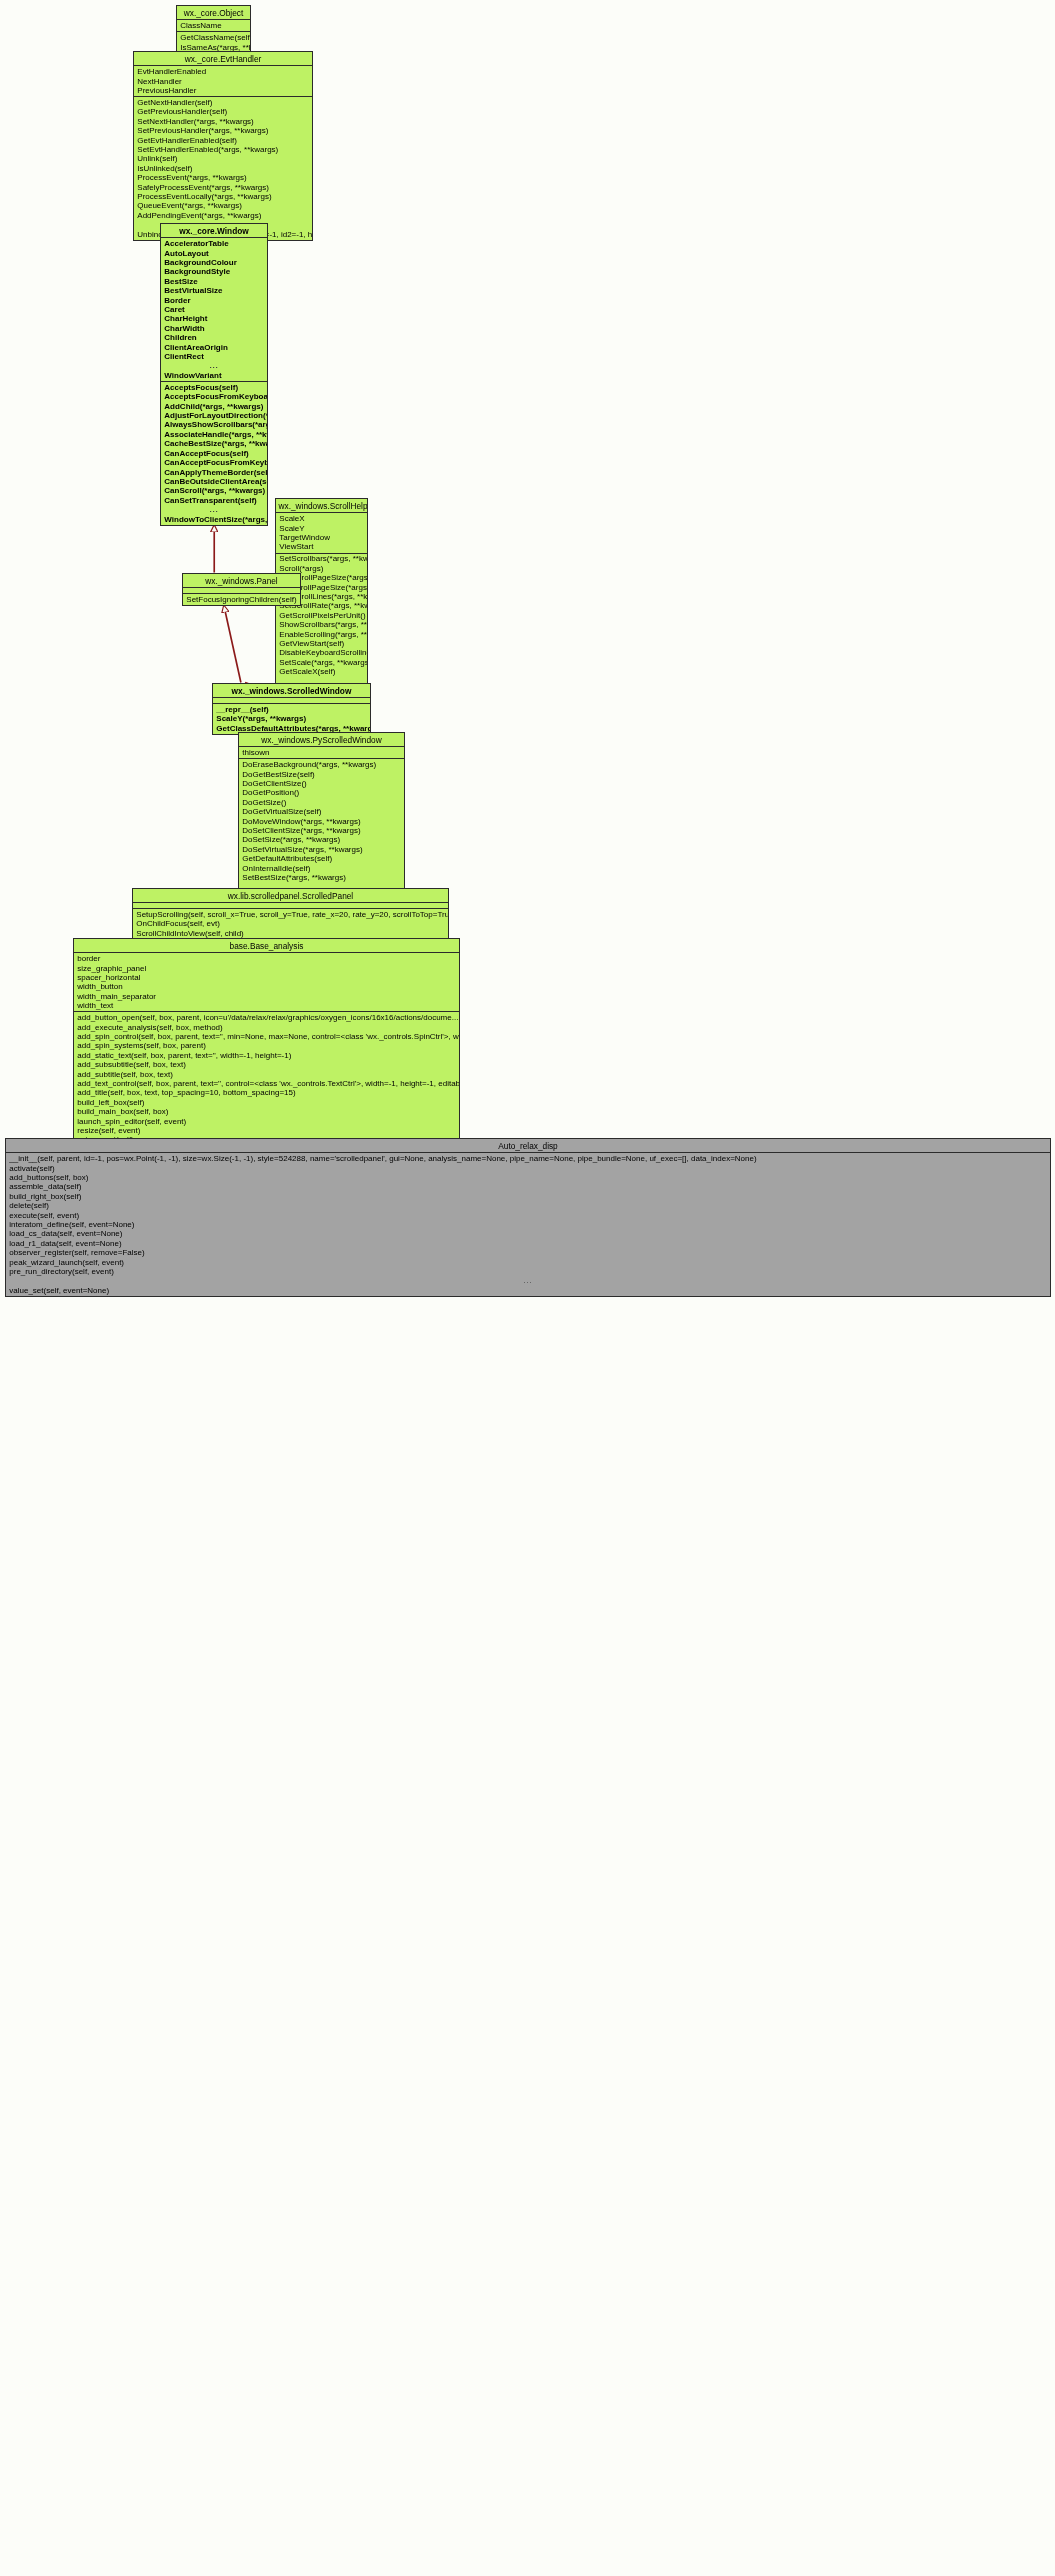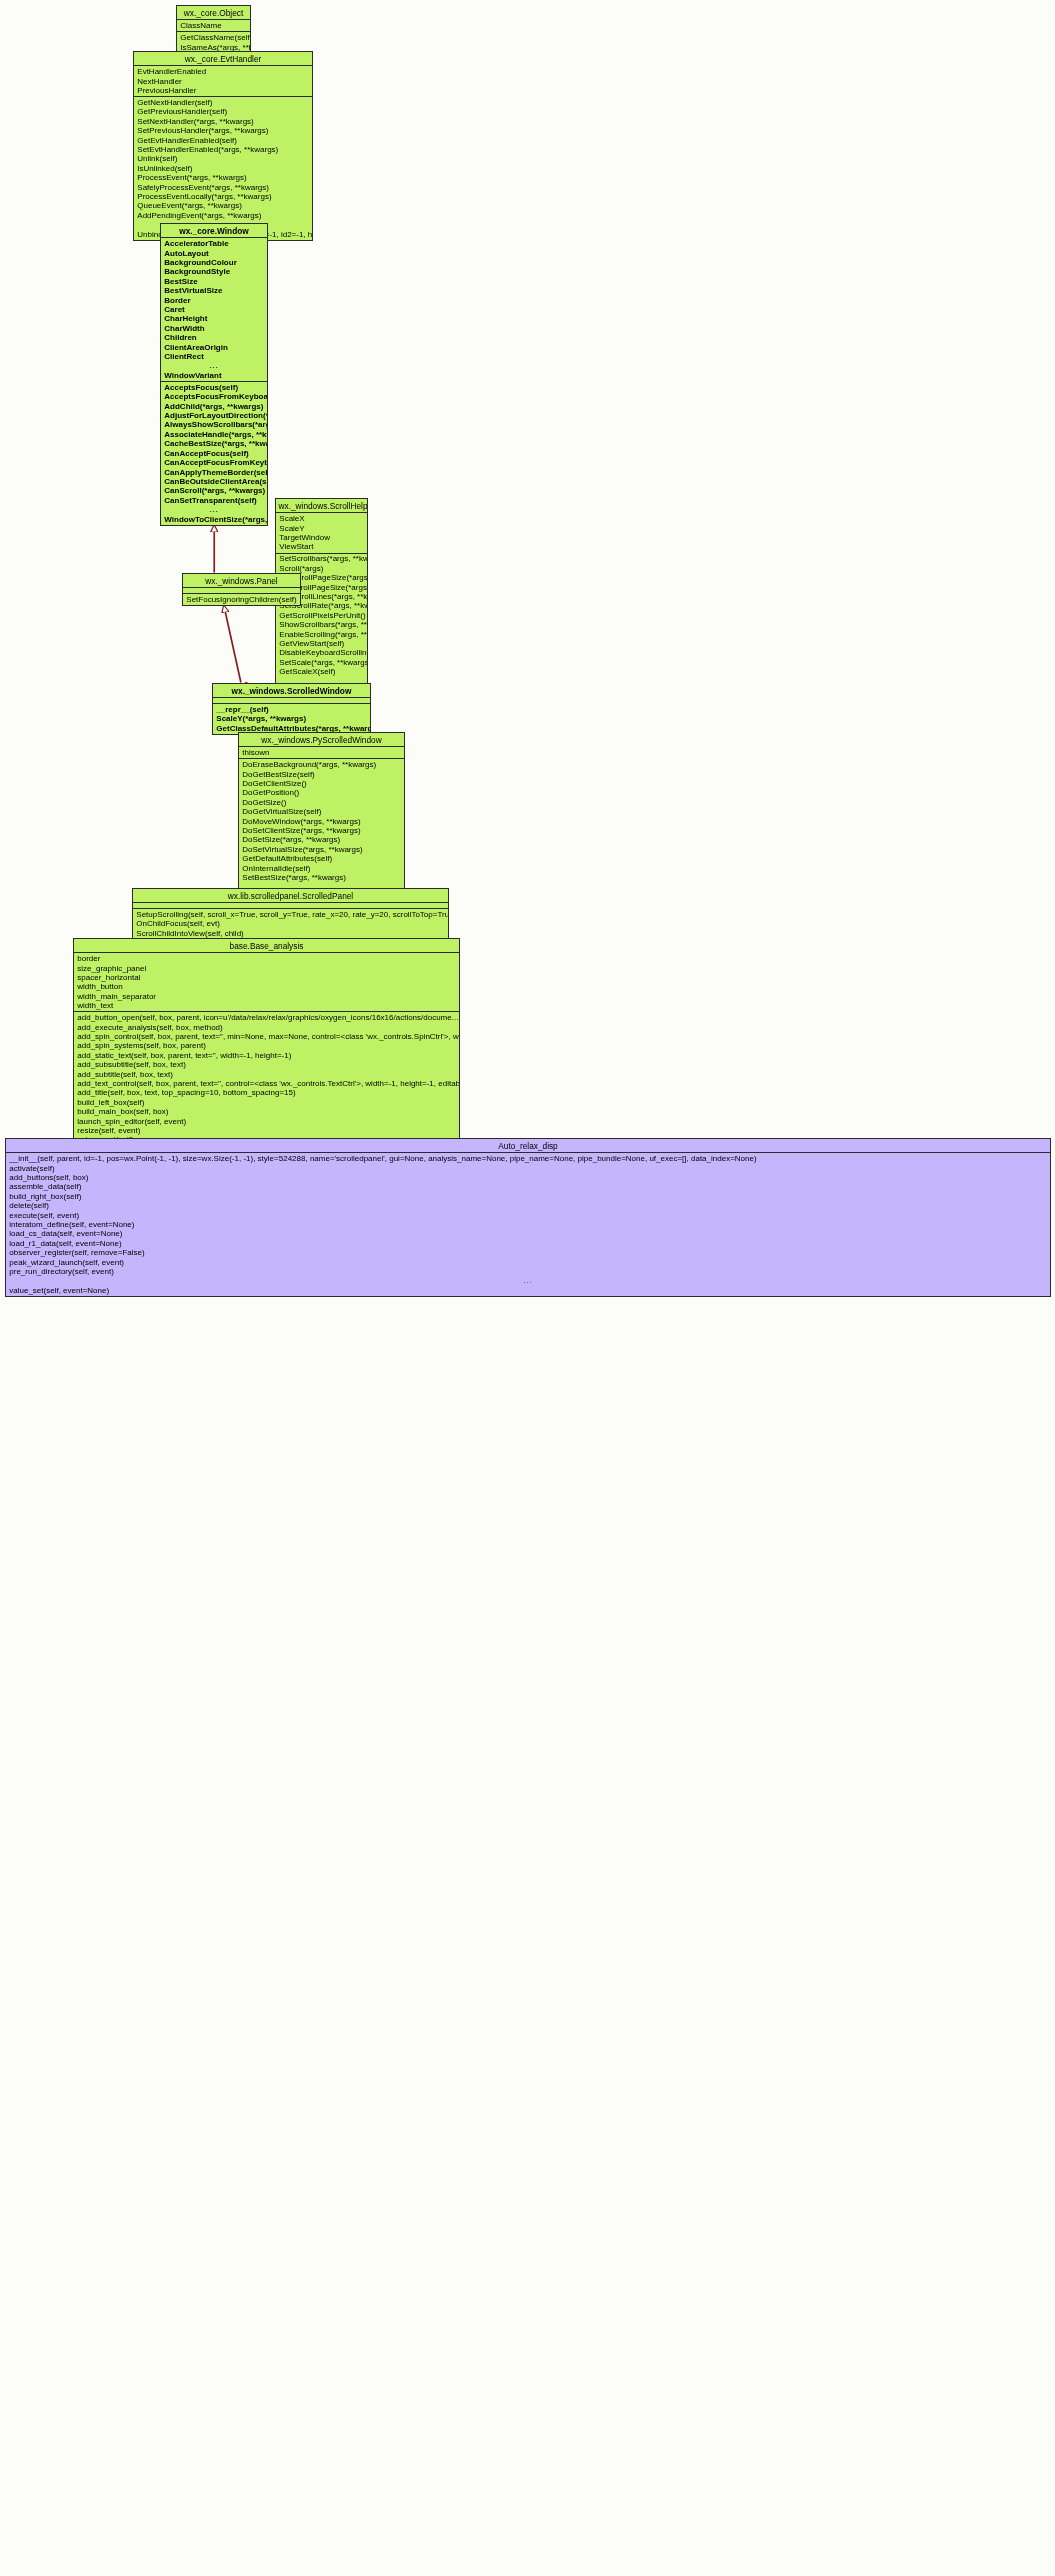--- a/index.html
+++ b/index.html
@@ -30,21 +30,21 @@
   }
 
   .uml-class {
     position: absolute;
     box-sizing: border-box;
     border: 1.3px solid #2b2b2b;
     background: #bef264;
     overflow: hidden;
   }
   .uml-class.pink {
-    background: #c4b5fd;
+    background: #a3a3a3;
   }
 
   .class-title {
     text-align: center;
     font-size: 8.3px;
     line-height: 10px;
     padding: 1.7px 2.5px 1.7px 2.5px;
     border-bottom: 1.3px solid #2b2b2b;
     color: #000;
     white-space: nowrap;

